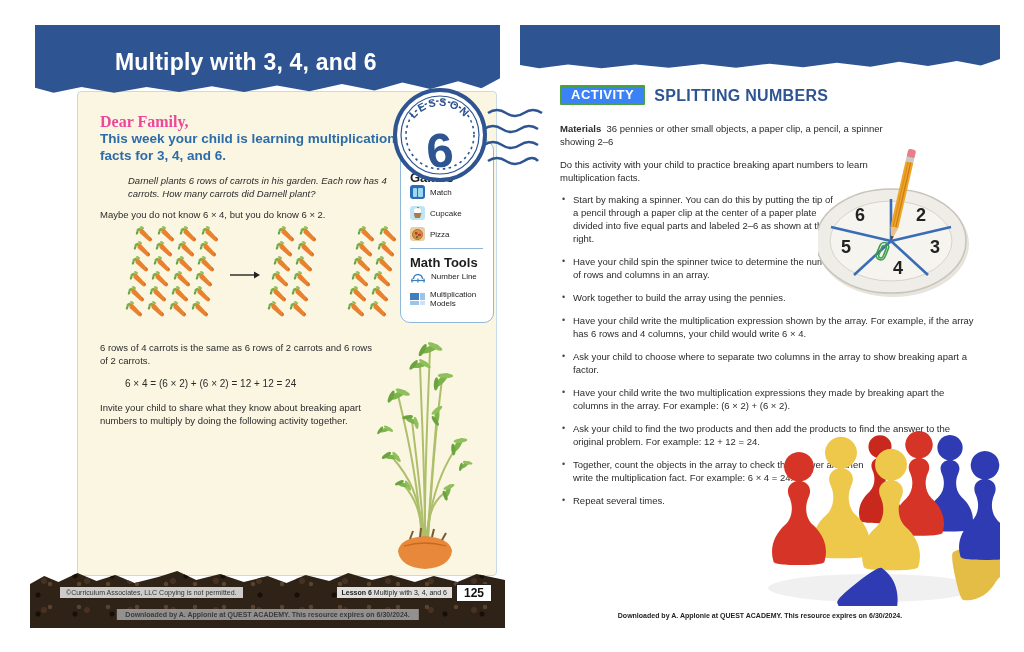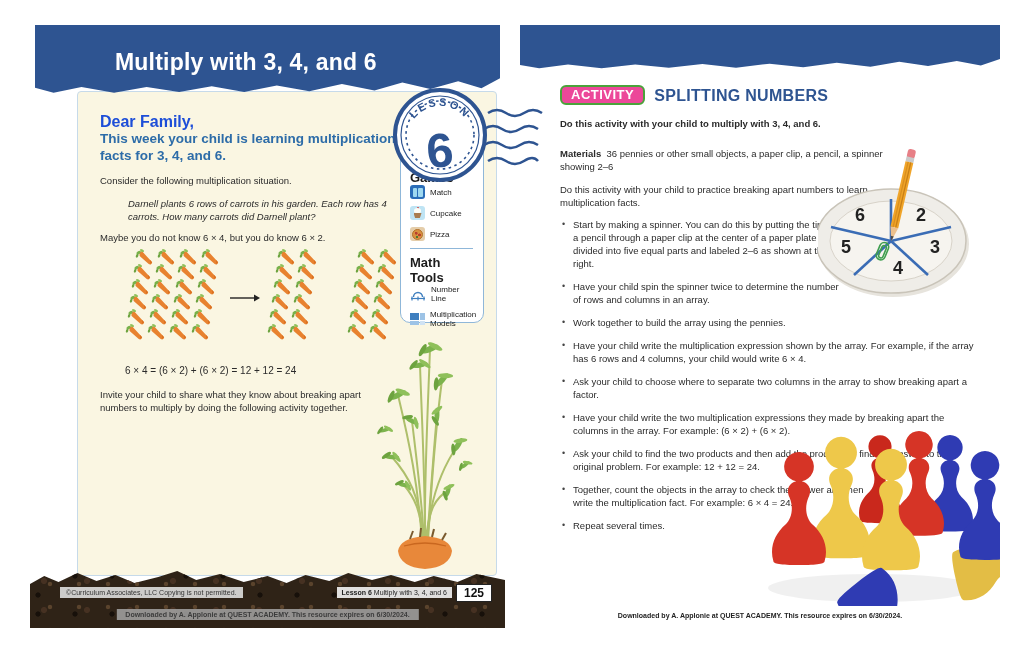--- a/index.html
+++ b/index.html
@@ -22,21 +22,21 @@
     font-weight:bold; letter-spacing:.2px; white-space:nowrap; }
 
   
   .cream { position:absolute; left:42px; top:66px; width:420px; height:485px;
     background:#faf6e2; border:1px solid #c6daea; border-radius:4px; z-index:1; }
 
   
   .stamp { position:absolute; left:345px; top:50px; width:175px; height:120px; z-index:5; }
 
   
-  .side-card { position:absolute; left:365px; top:115px; width:84px; height:183px;
+  .side-card { position:absolute; left:365px; top:115px; width:94px; height:183px;
     background:#fff; border:1.5px solid #8fb7d9; border-radius:10px; z-index:3;
     padding:14px 8px 6px 9px; }
   .side-title { font-size:13px; font-weight:bold; color:#1c1c1c; margin-bottom:0; }
   .side-item { display:flex; align-items:center; gap:5px; margin-bottom:7px; }
   .side-item .lbl { font-size:8px; color:#1c1c1c; line-height:9px; }
   .ico { width:15px; height:14px; border-radius:3px; position:relative; flex:0 0 auto; }
   .ico-match { background:#2a6db8; }
   .ico-match i { position:absolute; top:2.5px; width:4.5px; height:9px; background:#9fd9f0; border-radius:1px; }
   .ico-match i.l { left:2.5px; } .ico-match i.r { right:2.5px; }
   .ico-cup { background:#bfe4f4; }
@@ -48,21 +48,21 @@
   .ico-pizza .pz { position:absolute; left:2px; top:1.5px; width:11px; height:11px; border-radius:50%;
     background:radial-gradient(circle at 35% 35%, #b93f2e 1.3px, transparent 1.6px),
                radial-gradient(circle at 70% 55%, #b93f2e 1.3px, transparent 1.6px),
                radial-gradient(circle at 45% 75%, #4f7a2e 1px, transparent 1.3px),
                #d9903f; border:1px solid #b3702a; }
   .side-div { border-top:1px solid #8fb7d9; margin:4px 2px 6px 0; }
   .ico-svg { flex:0 0 auto; }
 
   
   .content-l { position:absolute; left:65px; top:90px; width:292px; z-index:2; font-size:9.5px; line-height:13px; }
-  .greeting { color:#1d4ed8; font-size:16px; font-weight:bold; margin-bottom:2px; }
+  .greeting { color:#ec4899; font-size:16px; font-weight:bold; margin-bottom:2px;font-family:Liberation Serif, serif; }
   .family-sub { color:#2d6ca8; font-size:13.5px; font-weight:bold; line-height:17px; width:318px; margin-bottom:10px; }
   .para { margin-bottom:10px; }
   .problem { font-style:italic; margin:0 0 8px 28px; width:270px; }
   .eq { margin:0 0 11px 25px; font-size:10px; }
 
   
   .arrays { display:flex; align-items:flex-start; margin:4px 0 10px 24px; height:106px; }
   .carrot-group { display:block; }
   .carrot-row { height:15px; white-space:nowrap; }
   .carrot { width:20px; height:20px; display:inline-block; margin-right:2px; vertical-align:top; }
@@ -91,21 +91,21 @@
   .foot-l-lesson b { font-weight:bold; }
   .pageno-box { position:absolute; right:8px; bottom:26px; z-index:7; background:#fff; color:#111;
     font-size:12px; font-weight:bold; padding:1px 7px; border:1px solid #222;text-align:right; }
   .dl-bar-l { position:absolute; left:50%; transform:translateX(-50%); bottom:8px; z-index:7;
     background:rgba(165,165,165,.85); color:#3b3b3b; font-weight:bold; font-size:7px;
     padding:2px 9px; white-space:nowrap; }
 
   
   .content-r { position:absolute; left:40px; top:60px; width:418px; font-size:9.5px; line-height:13px; }
   .act-row { display:flex; align-items:center; gap:9px; margin-bottom:12px; }
-  .act-badge { background:#ec4899; border:2px solid #49a33a; border-radius:6px; color:#fff;
+  .act-badge { background:#3b82f6; border:2px solid #49a33a; border-radius:1px; color:#fff;
     font-weight:bold; font-size:13px; letter-spacing:.5px; padding:1px 9px 2px; }
   .act-title { color:#2e5491; font-weight:bold; font-size:16px; letter-spacing:.3px; }
   .intro-bold { font-weight:bold; margin-bottom:10px; }
   .mat { margin-bottom:10px; width:330px;margin-top:17px; }
   .mat b { font-weight:bold; }
   .intro2 { margin-bottom:9px; width:330px; }
   ul.bullets { list-style:none; }
   ul.bullets li { position:relative; padding-left:13px; margin-bottom:10px; }
   ul.bullets li .dot { position:absolute; left:2px; top:0; font-size:9px; color:#444; }
   ul.bullets li:nth-of-type(-n+3) { padding-right:138px; }
@@ -192,21 +192,20 @@
           <rect x="0" y="8" width="9" height="4" fill="#9dc3e6"></rect>
           <rect x="10" y="8" width="5" height="4" fill="#cfe2f3"></rect>
         </svg>
         <span class="lbl">Multiplication Models</span>
       </div>
     </div>
 
     <div class="content-l">
       <div class="greeting">Dear Family,</div>
       <div class="family-sub">This week your child is learning multiplication facts for 3, 4, and 6.</div>
-      <p class="para">Consider the following multiplication situation.</p>
       <p class="problem">Darnell plants 6 rows of carrots in his garden. Each row has 4 carrots. How many carrots did Darnell plant?</p>
       <p class="para" style="margin-bottom:2px">Maybe you do not know 6 × 4, but you do know 6 × 2.</p>
 
       <div class="arrays">
         <div class="carrot-group">
             <div class="carrot-row" style="margin-left: 10px;"><svg class="carrot" viewBox="0 0 22 22">
                 <path d="M6.2 6.8 C4.6 4.6 7.4 2.6 9.4 4.2 L19 14.6 C20.8 16.6 18.4 19.2 16.2 17.6 L6.8 9.4 C5.9 8.6 5.9 7.6 6.2 6.8 Z" fill="#e8822f"></path>
                 <path d="M17.4 12.9 L20 15.7 L18.2 17.8 Z" fill="#d96f1f"></path>
                 <ellipse cx="5" cy="5.2" rx="2.6" ry="1.6" fill="#79b24a" transform="rotate(-35 5 5.2)"></ellipse>
                 <ellipse cx="8.8" cy="2.8" rx="2.4" ry="1.4" fill="#8fc05a" transform="rotate(25 8.8 2.8)"></ellipse>
@@ -516,20 +515,21 @@
               </svg><svg class="carrot" viewBox="0 0 22 22">
                 <path d="M6.2 6.8 C4.6 4.6 7.4 2.6 9.4 4.2 L19 14.6 C20.8 16.6 18.4 19.2 16.2 17.6 L6.8 9.4 C5.9 8.6 5.9 7.6 6.2 6.8 Z" fill="#e8822f"></path>
                 <path d="M17.4 12.9 L20 15.7 L18.2 17.8 Z" fill="#d96f1f"></path>
                 <ellipse cx="5" cy="5.2" rx="2.6" ry="1.6" fill="#79b24a" transform="rotate(-35 5 5.2)"></ellipse>
                 <ellipse cx="8.8" cy="2.8" rx="2.4" ry="1.4" fill="#8fc05a" transform="rotate(25 8.8 2.8)"></ellipse>
                 <ellipse cx="3.4" cy="8.6" rx="2.1" ry="1.3" fill="#6da33f" transform="rotate(-70 3.4 8.6)"></ellipse>
               </svg></div>
           </div>
       </div>
 
+      <p class="para" style="width:272px">6 rows of 4 carrots is the same as 6 rows of 2 carrots and 6 rows of 2 carrots.</p>
       <p class="eq">6 × 4 = (6 × 2) + (6 × 2) = 12 + 12 = 24</p>
       <p class="para">Invite your child to share what they know about breaking apart numbers to multiply by doing the following activity together.</p>
     </div>
 
     <svg class="plant" viewBox="0 0 110 250">
       <defs>
         <g id="leaf">
           <ellipse rx="8" ry="2.6" fill="#7cb34d" transform="rotate(-28)"></ellipse>
           <ellipse cx="3" cy="-4" rx="7" ry="2.2" fill="#8fc05a" transform="rotate(22)"></ellipse>
           <ellipse cx="-4" cy="-5" rx="6" ry="2.1" fill="#6da33f" transform="rotate(-65)"></ellipse>
@@ -579,21 +579,20 @@
   </div>
 
   <div class="page page-right">
     <div class="band"></div>
 
     <div class="content-r">
       <div class="act-row">
         <span class="act-badge">ACTIVITY</span>
         <span class="act-title">SPLITTING NUMBERS</span>
       </div>
-      <p class="intro-bold">Do this activity with your child to multiply with 3, 4, and 6.</p>
       <p class="mat">
         <b>Materials</b>&nbsp;&nbsp;<span>36 pennies or other small objects, a paper clip, a pencil, a spinner showing 2–6</span>
       </p>
       <p class="intro2">Do this activity with your child to practice breaking apart numbers to learn multiplication facts.</p>
 
       <ul class="bullets">
 
           <li><span class="dot">•</span><span>Start by making a spinner. You can do this by putting the tip of a pencil through a paper clip at the center of a paper plate divided into five equal parts and labeled 2–6 as shown at the right.</span></li>
 
           <li><span class="dot">•</span><span>Have your child spin the spinner twice to determine the number of rows and columns in an array.</span></li>

